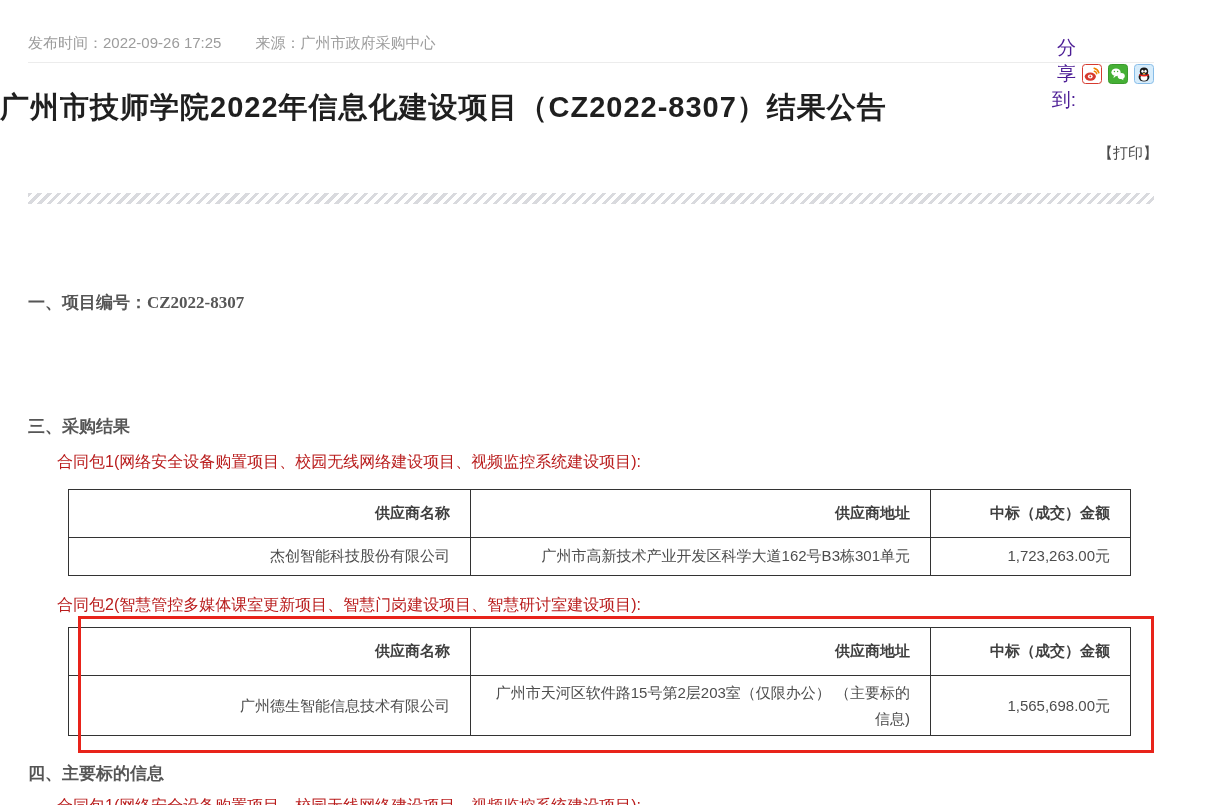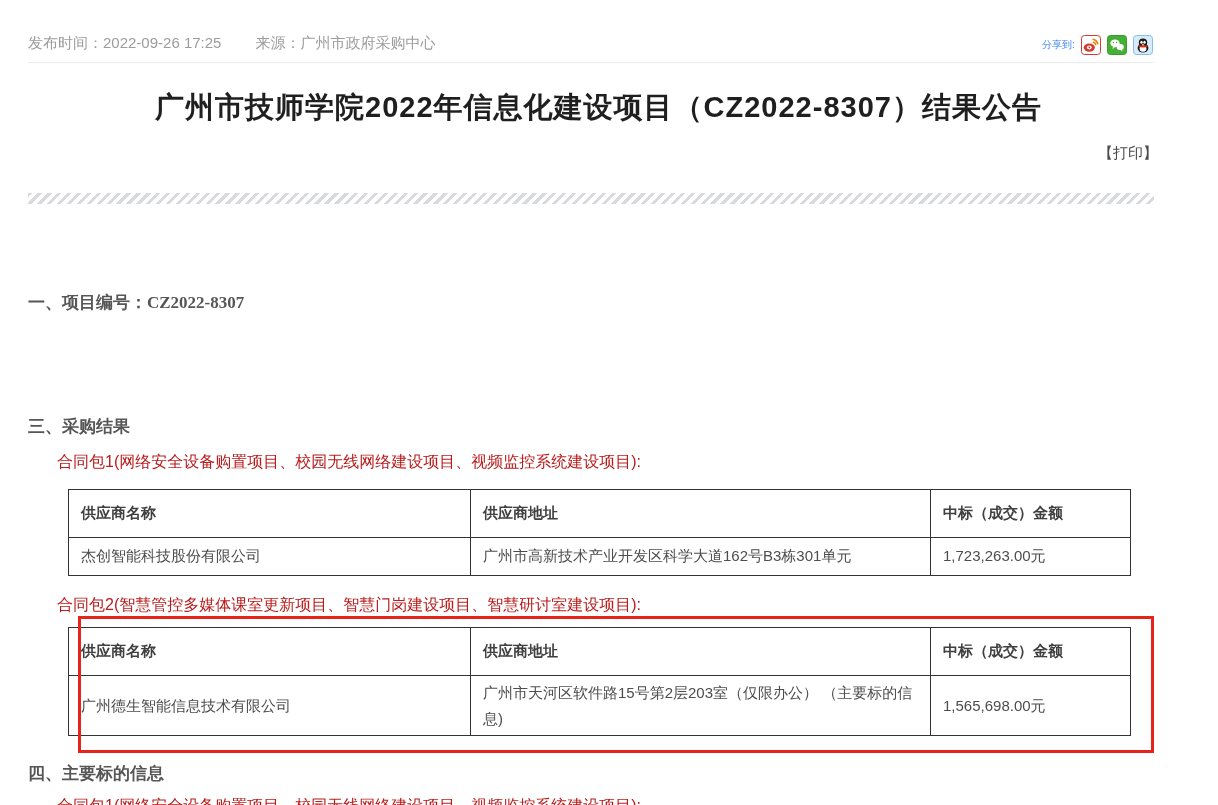--- a/index.html
+++ b/index.html
@@ -7,44 +7,44 @@
   body { font-family:"Liberation Sans","DejaVu Sans",sans-serif; }
   .page {
     position:relative; width:1154px; height:805px; background:#fff;
     overflow:hidden; color:#444;
   }
   .page-right-border { position:absolute; left:1197px; top:0; width:1px; height:805px; background:#e3e3e3; }
 
   
   .meta-bar { position:absolute; left:28px; top:34px; font-size:15px; color:#9c9c9c; white-space:nowrap; }
   .meta-source { margin-left:30px; }
-  .share-bar { position:absolute; left:1042px; top:35px; display:flex; align-items:center; font-size:10px; color:#3b82f6; }
+  .share-bar { position:absolute; left:1042px; top:35px; display:flex; align-items:center; font-size:19px; color:#4c1d95;text-align:right; }
   .share-bar .icon { width:20px; height:20px; margin-left:6px; cursor:pointer; display:inline-block; }
   .meta-divider { position:absolute; left:28px; top:62px; width:1162px; height:1px; background:#ececec; }
 
   
-  .page-title { position:absolute; left:0; top:88px; width:1197px; text-align:center;
+  .page-title { position:absolute; left:0; top:88px; width:1197px; 
     font-size:29px; font-weight:bold; color:#1f1f1f; letter-spacing:1px; }
   .print-btn { position:absolute; left:1098px; top:144px; font-size:15px; color:#4c4c4c; cursor:pointer; white-space:nowrap;font-family:Liberation Serif, serif; }
 
   
   .hatch { position:absolute; left:28px; top:193px; width:1162px; height:11px;
     background:repeating-linear-gradient(135deg,#d9dade 0,#d9dade 3px,#ffffff 3px,#ffffff 7px); }
 
   
   .sec { position:absolute; left:28px; font-size:17px; font-weight:bold; color:#565656; white-space:nowrap; }
   .sec1 { top:291px;font-family:Liberation Serif, serif; } .sec2 { top:354px; } .sec3 { top:415px; } .sec4 { top:762px; }
   .para { position:absolute; left:57px; font-size:16px; color:#b91c1c; white-space:nowrap; }
   .para1 { top:452px; } .para2 { top:595px; } .para3 { top:796px; }
 
   
   table.result { position:absolute; left:68px; width:1062px; border-collapse:collapse; table-layout:fixed;
     font-size:15px; color:#4d4d4d; background:#fff; }
   .t1 { top:489px; } .t2 { top:627px; }
-  table.result th, table.result td { border:1px solid #333; text-align:left; vertical-align:middle; padding:2px 12px; }
+  table.result th, table.result td { border:1px solid #333; text-align:right; vertical-align:middle; padding:2px 20px; }
   table.result th { font-weight:bold; color:#404040; height:48px; }
   .t1 td { height:38px;margin-left:12px; }
   .t2 td { height:60px; line-height:26px; }
   .col-name { width:402px; } .col-addr { width:460px; } .col-amt { width:200px; }
   td.amount { text-align:right; padding-right:9px; }
 
   
   .red-box { position:absolute; left:78px; top:616px; width:1076px; height:137px;
     border:3px solid #e8231a; pointer-events:none; z-index:5; background:transparent; }
 </style>

